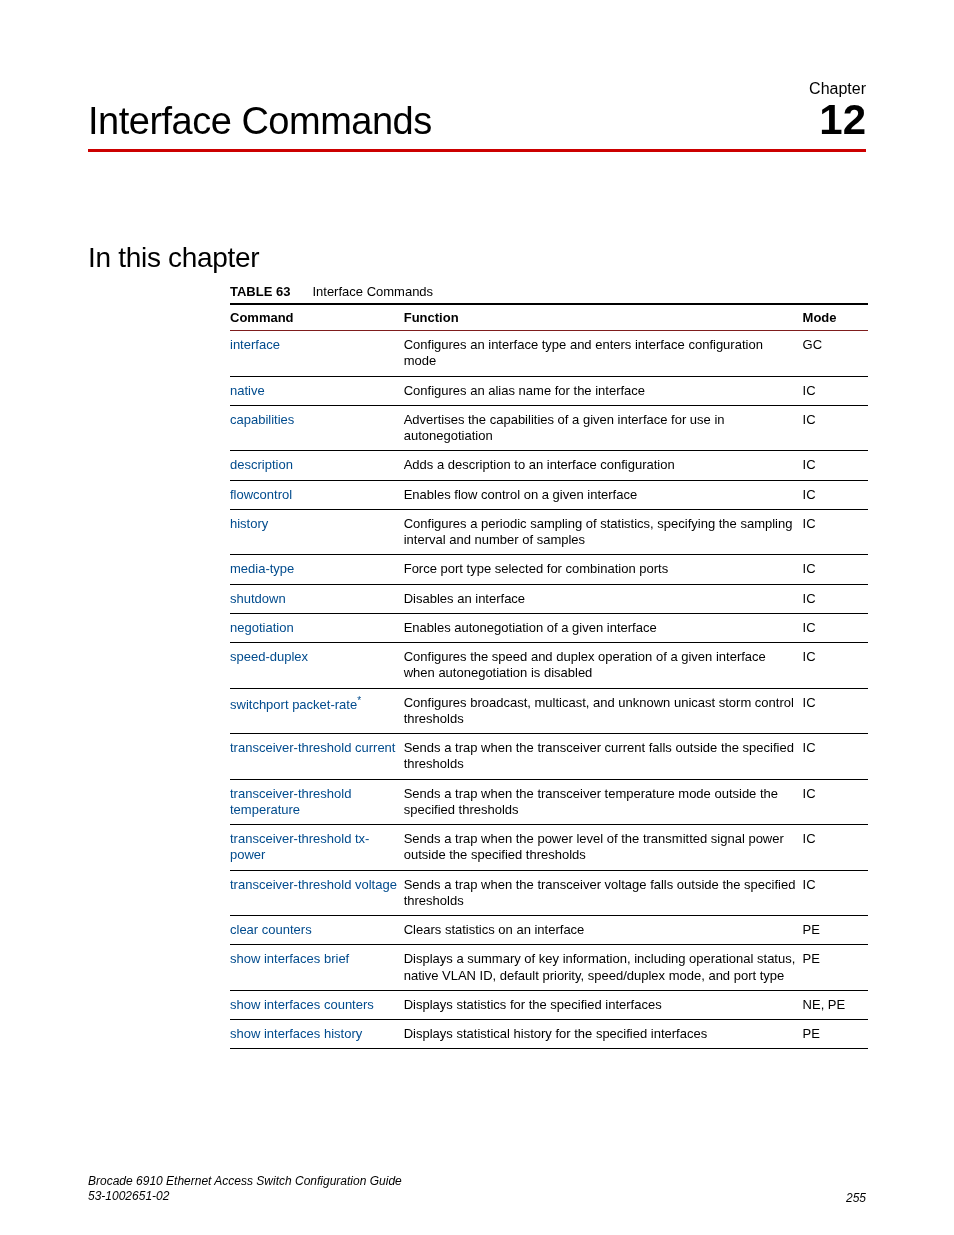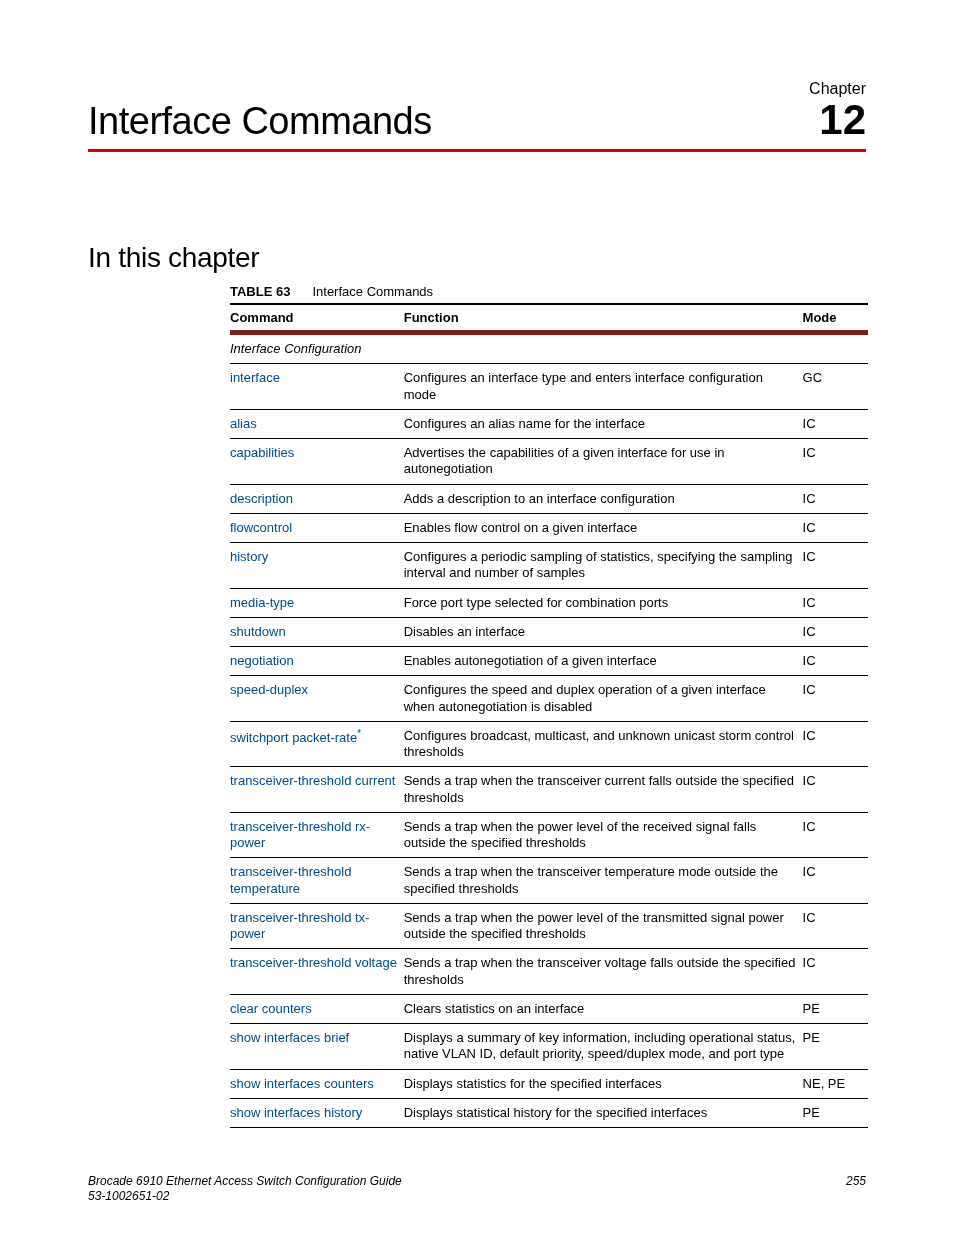--- a/index.html
+++ b/index.html
@@ -70,21 +70,21 @@
     margin-right: 22px;
   }
   table.cmds {
     margin-left: 142px;
     border-collapse: collapse;
     width: 638px;
     font-size: 13px;
   }
   table.cmds thead tr {
     border-top: 2px solid #000;
-    border-bottom: 5px solid #7f1d1d;
+    border-bottom: 1px solid #7f1d1d;
   }
   table.cmds th {
     text-align: left;
     font-weight: bold;
     font-family: "Arial Narrow", Arial, sans-serif;
     font-stretch: condensed;
     font-size: 13px;
     padding: 5px 6px 5px 0;
   }
   table.cmds td {
@@ -109,21 +109,21 @@
     font-size: 10px;
     vertical-align: super;
   }
   .footer {
     position: absolute;
     bottom: 30px;
     left: 88px;
     right: 88px;
     display: flex;
     justify-content: space-between;
-    align-items: flex-start;
+    align-items: flex-end;
     font-style: italic;
     font-size: 12px;
   }
   .footer .left {
     line-height: 1.3;
   }
   .footer .right {
     font-style: italic;
   }
 </style>
@@ -148,30 +148,27 @@
 
   <table class="cmds">
     <thead>
       <tr>
         <th class="col-cmd">Command</th>
         <th class="col-func">Function</th>
         <th class="col-mode">Mode</th>
       </tr>
     </thead>
     <tbody id="tbody">
-      <tr class="section-row">
-        <td colspan="3">Interface Configuration</td>
-      </tr>
     <tr>
           <td class="col-cmd"><span class="link">interface</span></td>
           <td class="col-func">Configures an interface type and enters interface configuration mode</td>
           <td class="col-mode">GC</td>
         </tr>
         <tr>
-          <td class="col-cmd"><span class="link">alias</span></td>
+          <td class="col-cmd"><span class="link">native</span></td>
           <td class="col-func">Configures an alias name for the interface</td>
           <td class="col-mode">IC</td>
         </tr>
         <tr>
           <td class="col-cmd"><span class="link">capabilities</span></td>
           <td class="col-func">Advertises the capabilities of a given interface for use in autonegotiation</td>
           <td class="col-mode">IC</td>
         </tr>
         <tr>
           <td class="col-cmd"><span class="link">description</span></td>
@@ -209,25 +206,20 @@
           <td class="col-mode">IC</td>
         </tr>
         <tr>
           <td class="col-cmd"><span class="link">switchport packet-rate</span><span class="star">*</span></td>
           <td class="col-func">Configures broadcast, multicast, and unknown unicast storm control thresholds</td>
           <td class="col-mode">IC</td>
         </tr>
         <tr>
           <td class="col-cmd"><span class="link">transceiver-threshold current</span></td>
           <td class="col-func">Sends a trap when the transceiver current falls outside the specified thresholds</td>
-          <td class="col-mode">IC</td>
-        </tr>
-        <tr>
-          <td class="col-cmd"><span class="link">transceiver-threshold rx-power</span></td>
-          <td class="col-func">Sends a trap when the power level of the received signal falls outside the specified thresholds</td>
           <td class="col-mode">IC</td>
         </tr>
         <tr>
           <td class="col-cmd"><span class="link">transceiver-threshold temperature</span></td>
           <td class="col-func">Sends a trap when the transceiver temperature mode outside the specified thresholds</td>
           <td class="col-mode">IC</td>
         </tr>
         <tr>
           <td class="col-cmd"><span class="link">transceiver-threshold tx-power</span></td>
           <td class="col-func">Sends a trap when the power level of the transmitted signal power outside the specified thresholds</td>

